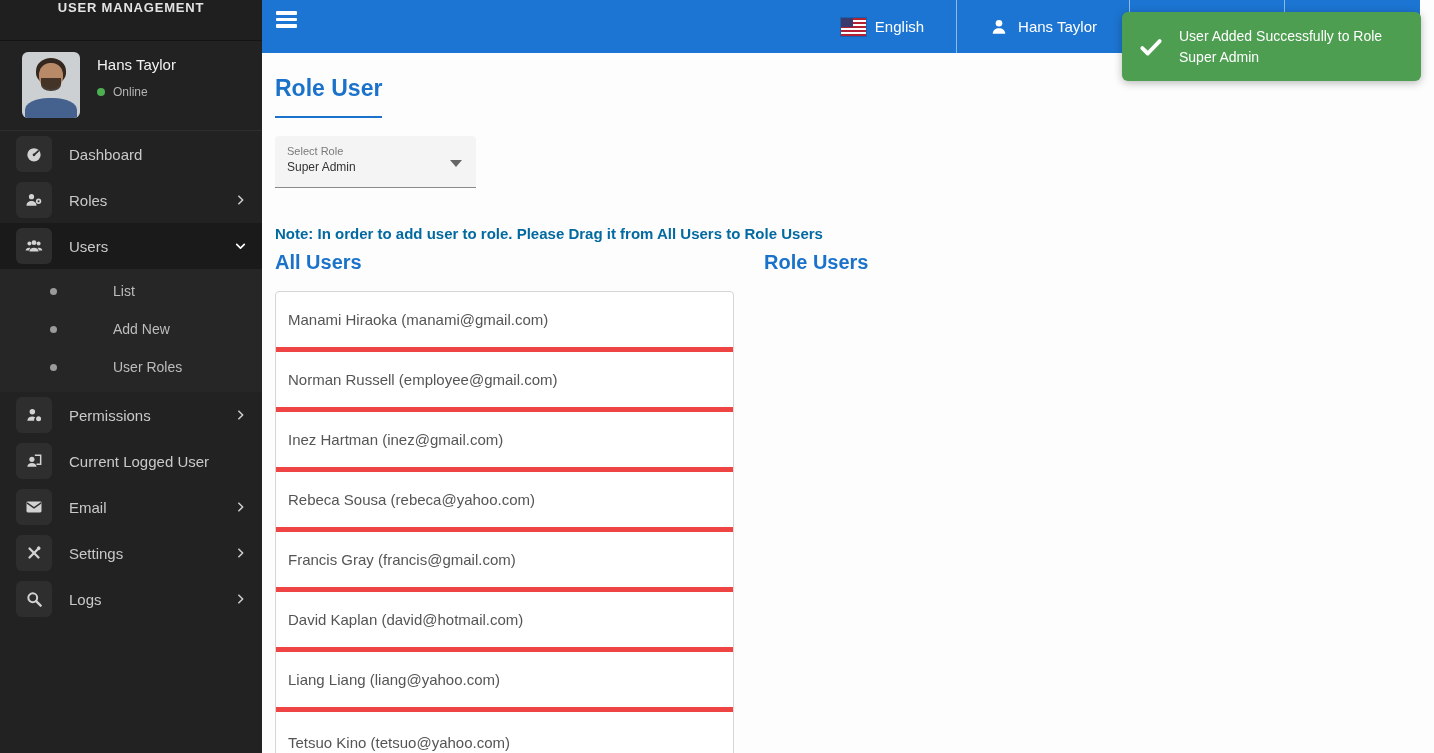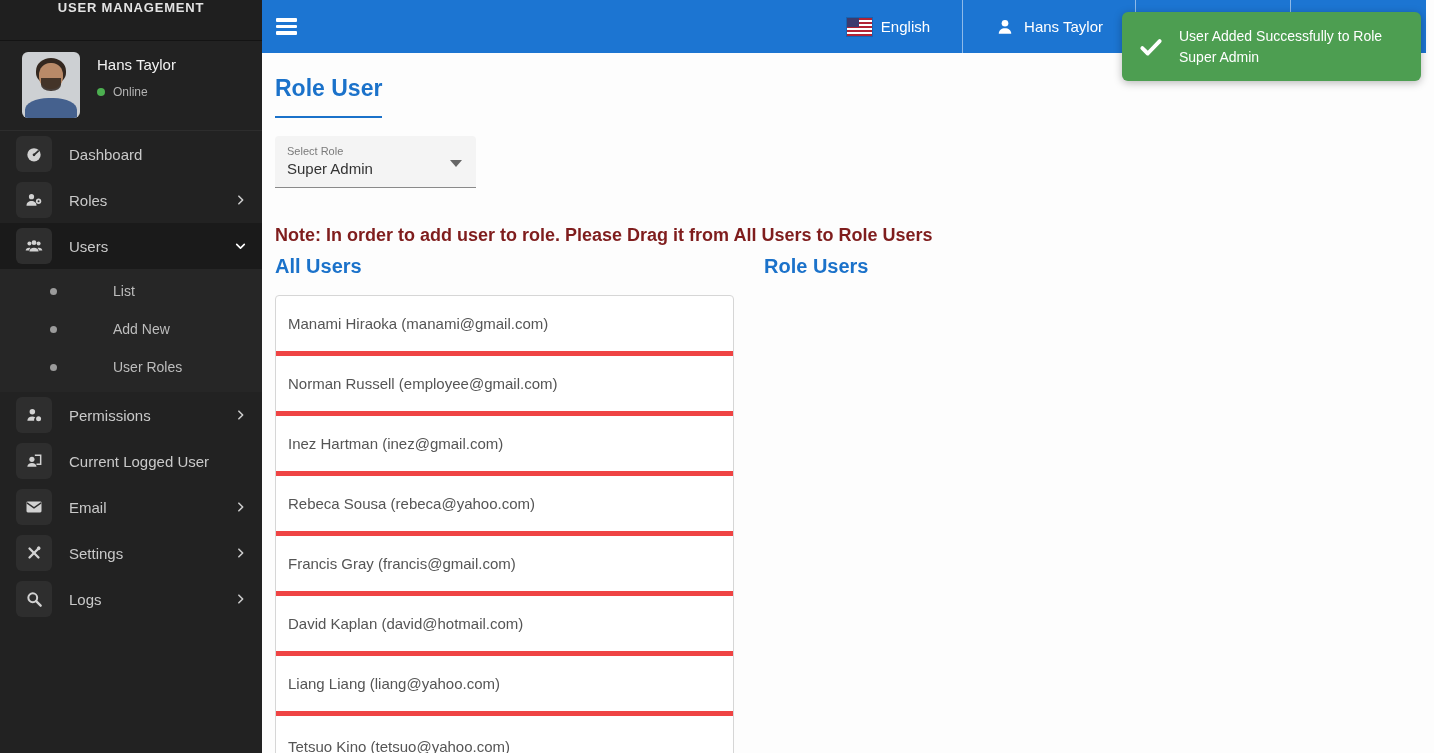--- a/index.html
+++ b/index.html
@@ -36,22 +36,22 @@
     display:flex; align-items:center; justify-content:center; margin-right:17px; flex-shrink:0; }
   .menu-label { color:#c9c9c9; font-size:15px; }
   .chev { position:absolute; right:15px; top:50%; transform:translateY(-50%); display:flex; }
 
   .submenu { background:#262626; padding:3px 0 6px; }
   .submenu-item { height:38px; display:flex; align-items:center; padding-left:50px; cursor:pointer;gap:38px; }
   .bullet { width:7px; height:7px; border-radius:50%; background:#9b9b9b; margin-right:18px; }
   .submenu-label { color:#bdbdbd; font-size:14px; }
 
   
-  .topbar { position:absolute; left:262px; top:0; right:8px; height:53px;
-    background:#1c75d2; display:flex; align-items:center; z-index:10; }
+  .topbar { position:absolute; left:262px; top:0; right:14px; height:53px;
+    background:#1c75d2; display:flex; align-items:flex-start; z-index:10; }
   .hamburger { margin-left:6px; padding:8px; cursor:pointer; }
   .hamburger .bar { width:21px; height:3.5px; background:#ffffff; border-radius:1px; margin:3px 0; }
   .tb-spacer { flex:1; }
   .tb-sec { height:53px; display:flex; align-items:center; padding:0 32px; cursor:pointer; }
   .tb-divider { width:1px; height:53px; background:rgba(255,255,255,.5); }
   .tb-empty-a { width:154px; height:53px; }
   .tb-empty-b { width:135px; height:53px; }
   .flag { width:25px; height:18px; position:relative; margin-right:9px;
     background:repeating-linear-gradient(180deg,#b22234 0 2px,#ffffff 2px 4px);
     box-shadow:0 0 0 1px rgba(0,0,0,.15); }
@@ -68,25 +68,25 @@
 
   
   .main { position:absolute; left:262px; top:53px; right:0; bottom:0;
     background:#fdfdfd; padding:22px 14px 0 13px; }
   .page-title { display:inline-block; color:#1b72ca; font-size:23px; font-weight:bold;
     padding-bottom:14px; border-bottom:2px solid #1b72ca; }
   .select-box { margin-top:18px; width:201px; height:52px; background:#f4f4f4;
     border-bottom:1px solid #8a8a8a; border-radius:4px 4px 0 0; position:relative;
     padding:9px 12px 0; cursor:pointer; }
   .select-label { color:#7a7a7a; font-size:11px; }
-  .select-value { color:#333333; font-size:15px; margin-top:3px; }
+  .select-value { color:#333333; font-size:12px; margin-top:3px; }
   .select-caret { position:absolute; right:14px; top:24px; width:0; height:0;
     border-left:6px solid transparent; border-right:6px solid transparent;
     border-top:7px solid #666666; }
-  .note { margin-top:37px; color:#7f1d1d; font-weight:bold; font-size:18px; }
+  .note { margin-top:37px; color:#0369a1; font-weight:bold; font-size:15px; }
   .columns { display:flex; margin-top:9px; }
   .col { width:459px; }
   .col + .col { margin-left:30px; }
   .col-title { color:#1b72ca; font-size:20px; font-weight:bold; }
   .user-list { margin-top:17px; border:1px solid #d6d6d6; border-radius:4px; background:#ffffff; }
   .user-item { height:60px; display:flex; align-items:center; padding-left:12px;
     border-bottom:5px solid #ef4444; color:#555555; font-size:15px; cursor:grab; }
   .user-item:last-child { border-bottom:none; }
 </style>
 </head>

